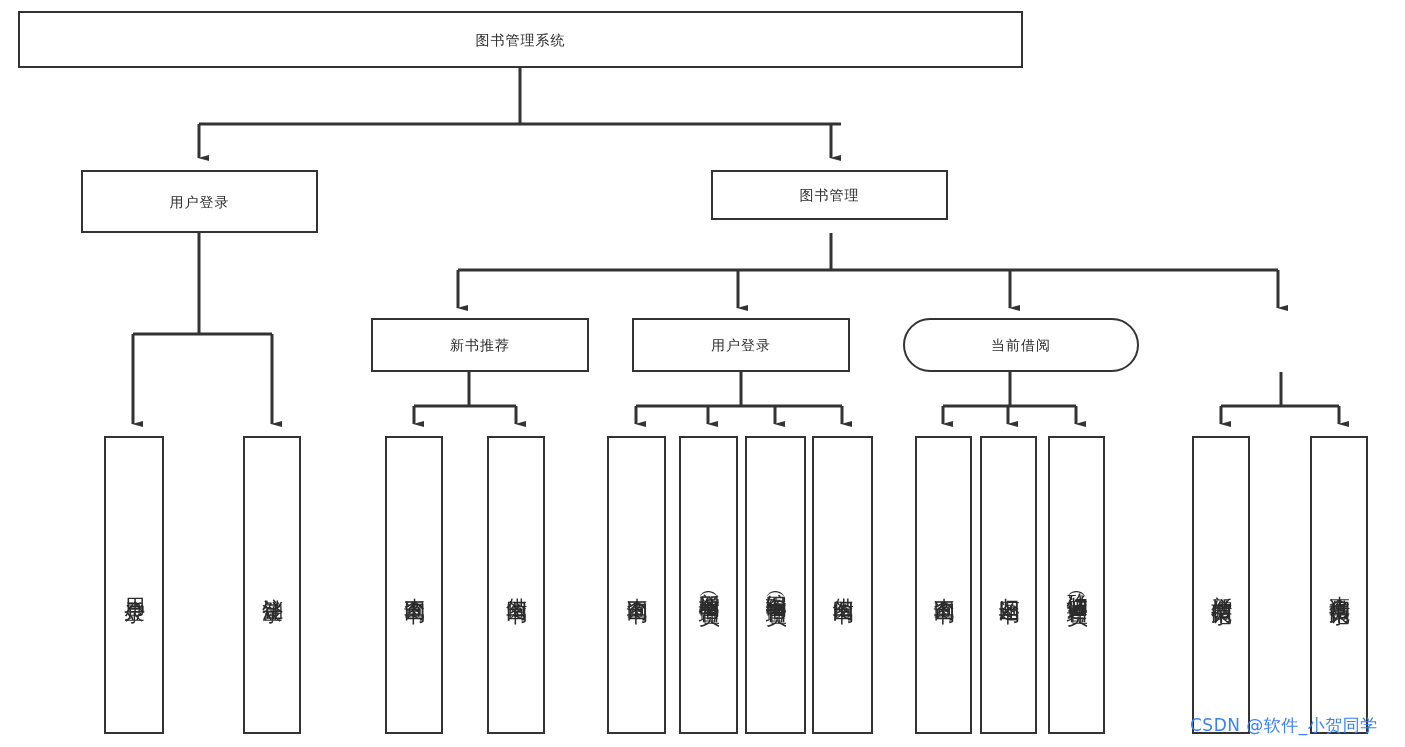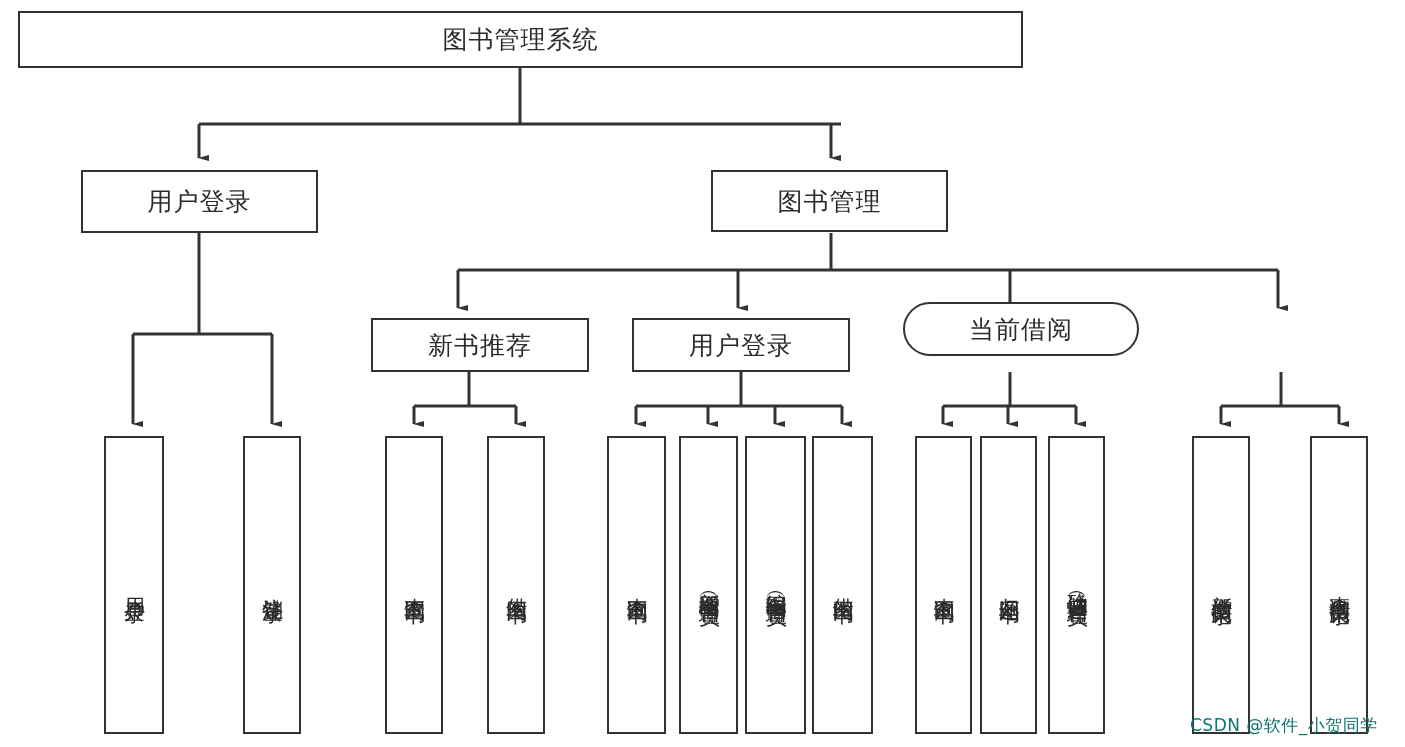--- a/index.html
+++ b/index.html
@@ -29,41 +29,41 @@
     position: absolute;
     box-sizing: border-box;
     background: #ffffff;
     border: 2px solid #333333;
     display: flex;
     align-items: center;
     justify-content: center;
     color: #2b2b2b;
   }
   .node-h {
-    font-size: 25px;
+    font-size: 14px;
     letter-spacing: 1px;
     line-height: 1;
   }
   .node-v {
     
     writing-mode: vertical-rl;
     text-orientation: upright;
     font-size: 21px;
     line-height: 1.22;
     letter-spacing: 2px;
     padding: 6px 0;
     text-align: center;
   }
   .node-v > span {
     display: block;
     white-space: nowrap;
   }
   .watermark {
     position: absolute;
-    color: #0f766e;
+    color: #3b82f6;
     font-size: 17px;
     letter-spacing: 0.5px;
     white-space: nowrap;
     user-select: none;
   }
 </style>
 </head>
 <body>
 
 <div id="canvas">
@@ -120,33 +120,33 @@
   </svg>
 
   <div class="node node-h" style="left:18px; top:11px; width:1005px; height:57px;">
     <span>图书管理系统</span>
   </div>
 
   <div class="node node-h" style="left:81px; top:170px; width:237px; height:63px;">
     <span>用户登录</span>
   </div>
 
-  <div class="node node-h" style="left:711px; top:170px; width:237px; height:62px;">
+  <div class="node node-h" style="left:711px; top:170px; width:237px; height:50px;">
     <span>图书管理</span>
   </div>
 
   <div class="node node-h" style="left:371px; top:318px; width:218px; height:54px;">
     <span>新书推荐</span>
   </div>
 
   <div class="node node-h" style="left:632px; top:318px; width:218px; height:54px;">
     <span>用户登录</span>
   </div>
 
-  <div class="node node-h" style="left:903px; top:302px; width:236px; height:54px;border-radius:27px;">
+  <div class="node node-h" style="left:903px; top:318px; width:236px; height:54px;border-radius:27px;">
     <span>当前借阅</span>
   </div>
 
 
   <div class="node node-v" style="left:104px; top:436px; width:60px; height:298px;">
     <span>用户登录</span>
   </div>
 
   <div class="node node-v" style="left:243px; top:436px; width:58px; height:298px;">
     <span>注销登录</span>

